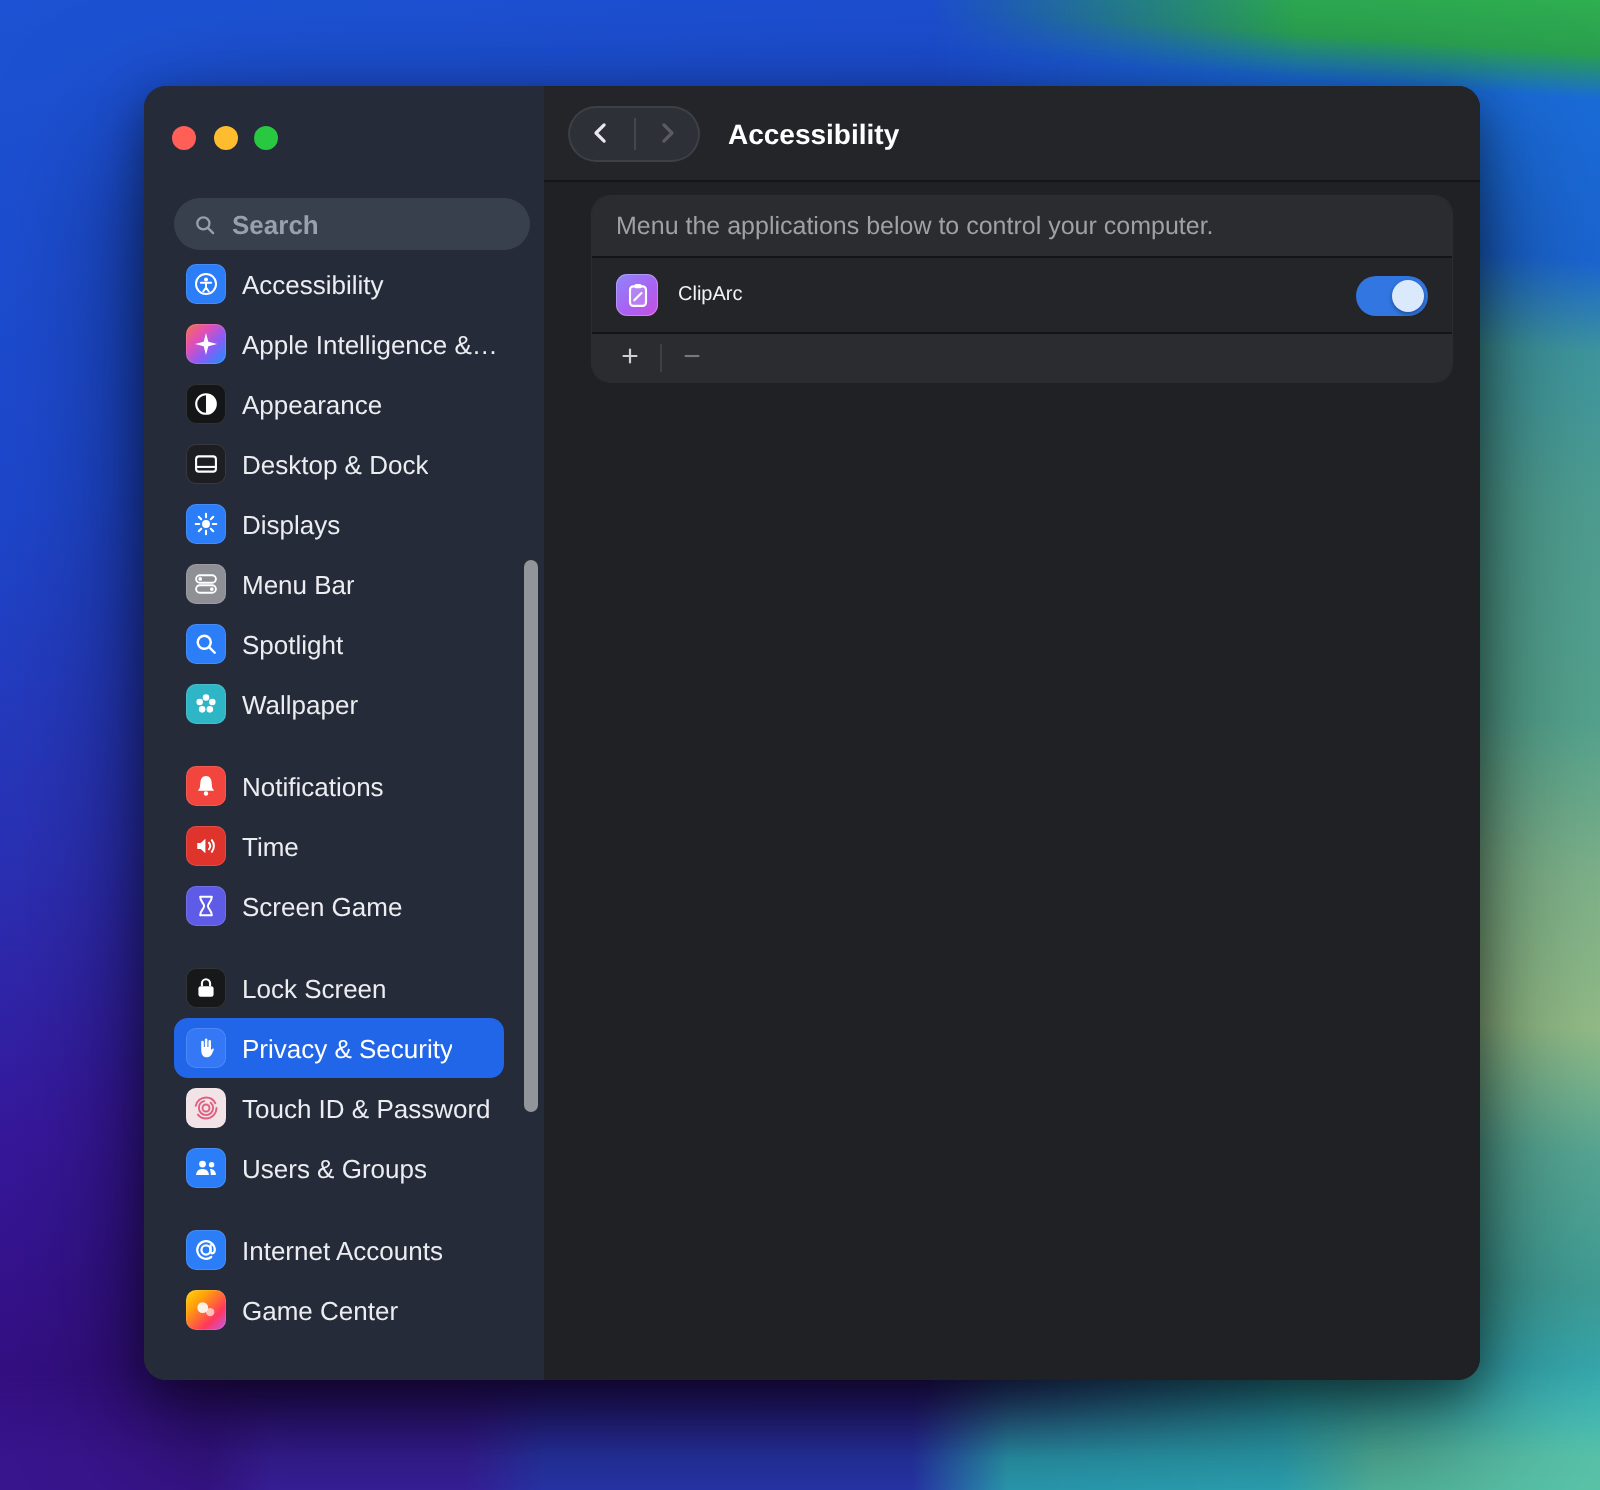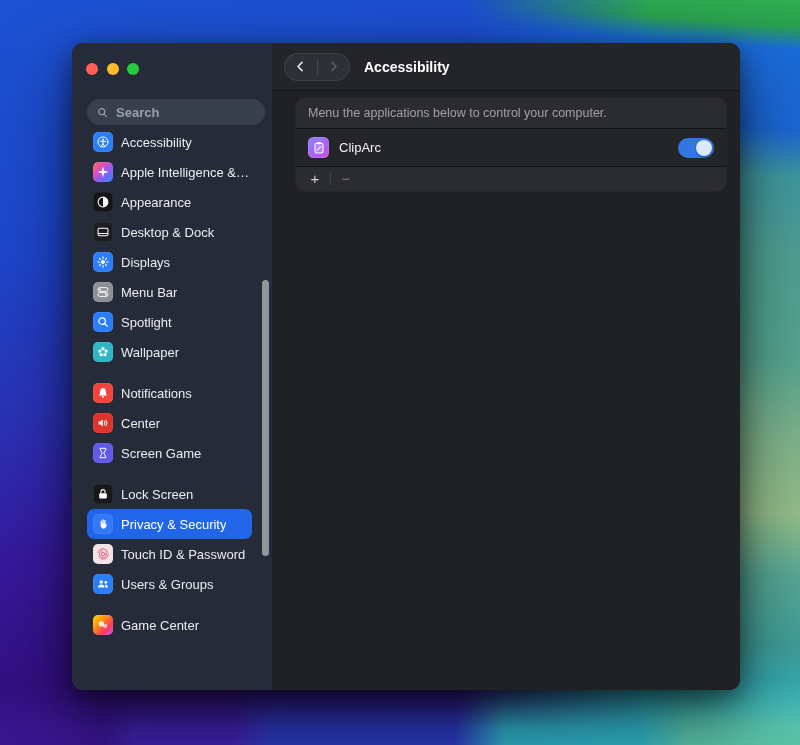--- a/index.html
+++ b/index.html
@@ -73,21 +73,21 @@
   .pill-divider{width:1px;height:16px;background:#45474c;}
   .page-title{margin-left:14px;font-size:14px;font-weight:bold;color:#ffffff;}
   .content-body{padding:7px 14px 0 24px;}
   .group-box{border-radius:9px;overflow:hidden;box-shadow:0 0 0 .5px rgba(255,255,255,.055);}
   .desc-row{background:#2b2c2f;padding:8px 12px;font-size:12.5px;color:#a0a1a6;}
   .app-row{background:#242528;display:flex;align-items:center;gap:10px;padding:8px 12px;
     border-top:1px solid rgba(0,0,0,.45);border-bottom:1px solid rgba(0,0,0,.45);}
   .app-icon{width:21px;height:21px;border-radius:5.5px;display:flex;align-items:center;
     justify-content:center;box-shadow:inset 0 0 0 .5px rgba(255,255,255,.25);}
   .app-icon svg{width:16px;height:16px;}
-  .app-name{font-size:13px;color:#f2f3f5;}
+  .app-name{font-size:10px;color:#f2f3f5;}
   .toggle{margin-left:auto;width:36px;height:20px;border-radius:10px;background:#3176e1;position:relative;}
   .toggle .knob{position:absolute;top:2px;width:16px;height:16px;border-radius:50%;
     background:#dbe9fc;box-shadow:0 1px 2px rgba(0,0,0,.35);}
   .toggle.on .knob{right:2px;}
   .footer-row{background:#2b2c2f;height:24px;display:flex;align-items:center;padding:0 8px;}
   .fbtn{width:22px;text-align:center;font-size:15px;line-height:22px;}
   .fbtn.add{color:#cfd0d3;}
   .fbtn.remove{color:#77787c;}
   .fdivider{width:1px;height:14px;background:#3f4043;margin:0 4px;}
   .symdefs{position:absolute;width:0;height:0;overflow:hidden;}
@@ -280,21 +280,21 @@
               </svg>
             </span>
             <span class="label">Notifications</span>
           </div>
           <div class="nav-item">
             <span class="icon" style="background: rgb(223, 52, 44);">
               <svg viewBox="0 0 24 24">
                 <use href="#sym-speaker"></use>
               </svg>
             </span>
-            <span class="label">Center</span>
+            <span class="label">Time</span>
           </div>
           <div class="nav-item">
             <span class="icon" style="background: rgb(94, 92, 230);">
               <svg viewBox="0 0 24 24">
                 <use href="#sym-hourglass"></use>
               </svg>
             </span>
             <span class="label">Screen Game</span>
           </div>
         </div>
@@ -326,20 +326,28 @@
           <div class="nav-item">
             <span class="icon" style="background: rgb(44, 126, 248);">
               <svg viewBox="0 0 24 24">
                 <use href="#sym-people"></use>
               </svg>
             </span>
             <span class="label">Users &amp; Groups</span>
           </div>
         </div>
         <div class="nav-group">
+          <div class="nav-item">
+            <span class="icon" style="background: rgb(44, 126, 248);">
+              <svg viewBox="0 0 24 24">
+                <use href="#sym-at"></use>
+              </svg>
+            </span>
+            <span class="label">Internet Accounts</span>
+          </div>
           <div class="nav-item">
             <span class="icon" style="background: linear-gradient(135deg, rgb(255, 214, 10) 0%, rgb(255, 159, 10) 30%, rgb(255, 55, 95) 70%, rgb(191, 90, 242) 100%);">
               <svg viewBox="0 0 24 24">
                 <use href="#sym-gamecenter"></use>
               </svg>
             </span>
             <span class="label">Game Center</span>
           </div>
         </div>
       </div>

